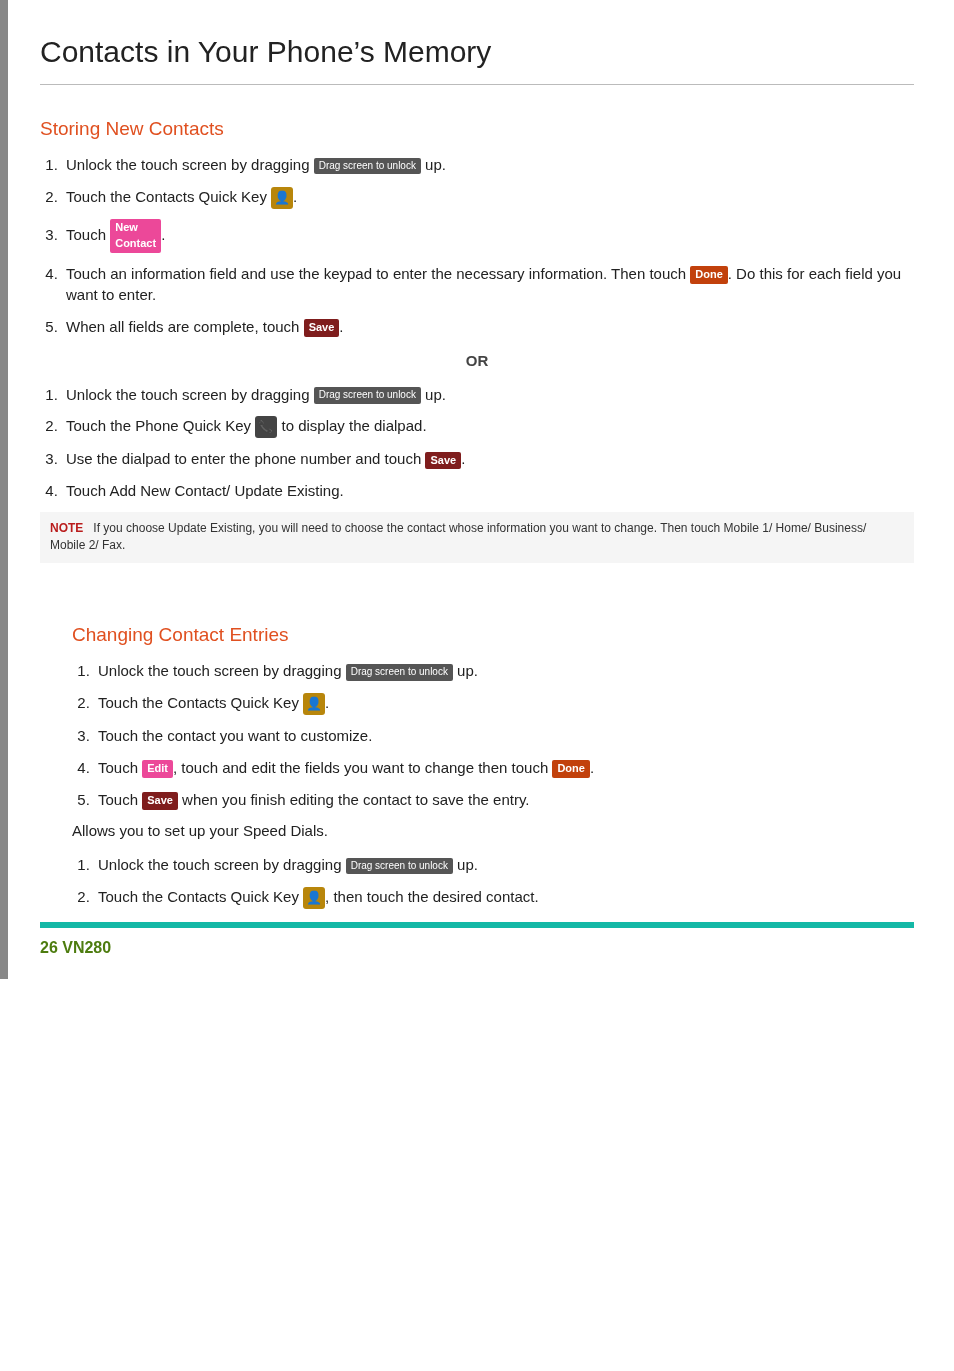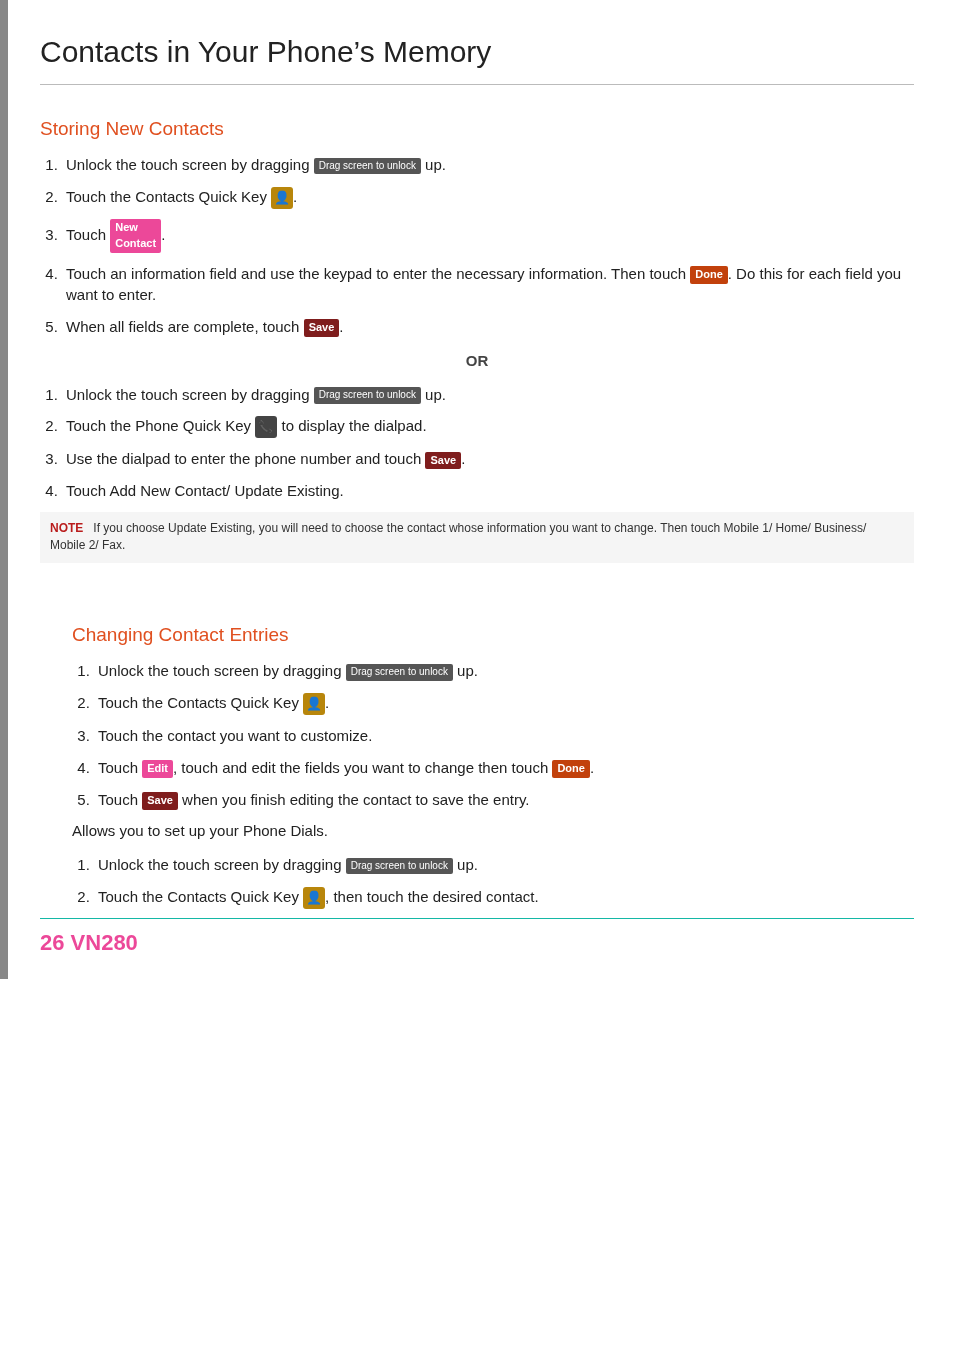--- a/index.html
+++ b/index.html
@@ -134,24 +134,24 @@
     }
     .note-label {
       font-weight: bold;
       color: #b91c1c;
       font-size: 12px;
     }
     .footer {
       position: absolute;
       bottom: 20px;
       left: 40px;
-      font-size: 22px;
-      font-weight: bold;
-      color: #ec4899;
-      border-top: 1px solid #14b8a6;
+      font-size: 16px;
+      font-weight: bold;
+      color: #4d7c0f;
+      border-top: 6px solid #14b8a6;
       padding-top: 8px;
       width: calc(100% - 80px);
     }
     .bold { font-weight: normal; }
   </style>
 </head>
 <body>
 
 <div class="page">
   <div class="left-border"></div>
@@ -224,21 +224,21 @@
         </li>
         <li>
           Touch <span class="inline-btn inline-btn-dark">Edit</span>, touch and edit the fields you want to change then touch <span class="inline-btn">Done</span>.
         </li>
         <li>
           Touch <span class="inline-btn inline-btn-save">Save</span> when you finish editing the contact to save the entry.
         </li>
       </ol>
 
 
-      <p style="margin-bottom:12px;">Allows you to set up your Phone Dials.</p>
+      <p style="margin-bottom:12px;">Allows you to set up your Speed Dials.</p>
 
       <ol>
         <li>
           Unlock the touch screen by dragging <span class="drag-btn">Drag screen to unlock</span> up.
         </li>
         <li>
           Touch the <span class="bold">Contacts Quick Key</span>
           <span class="contacts-icon">👤</span>, then touch the desired contact.
         </li>
       </ol>

